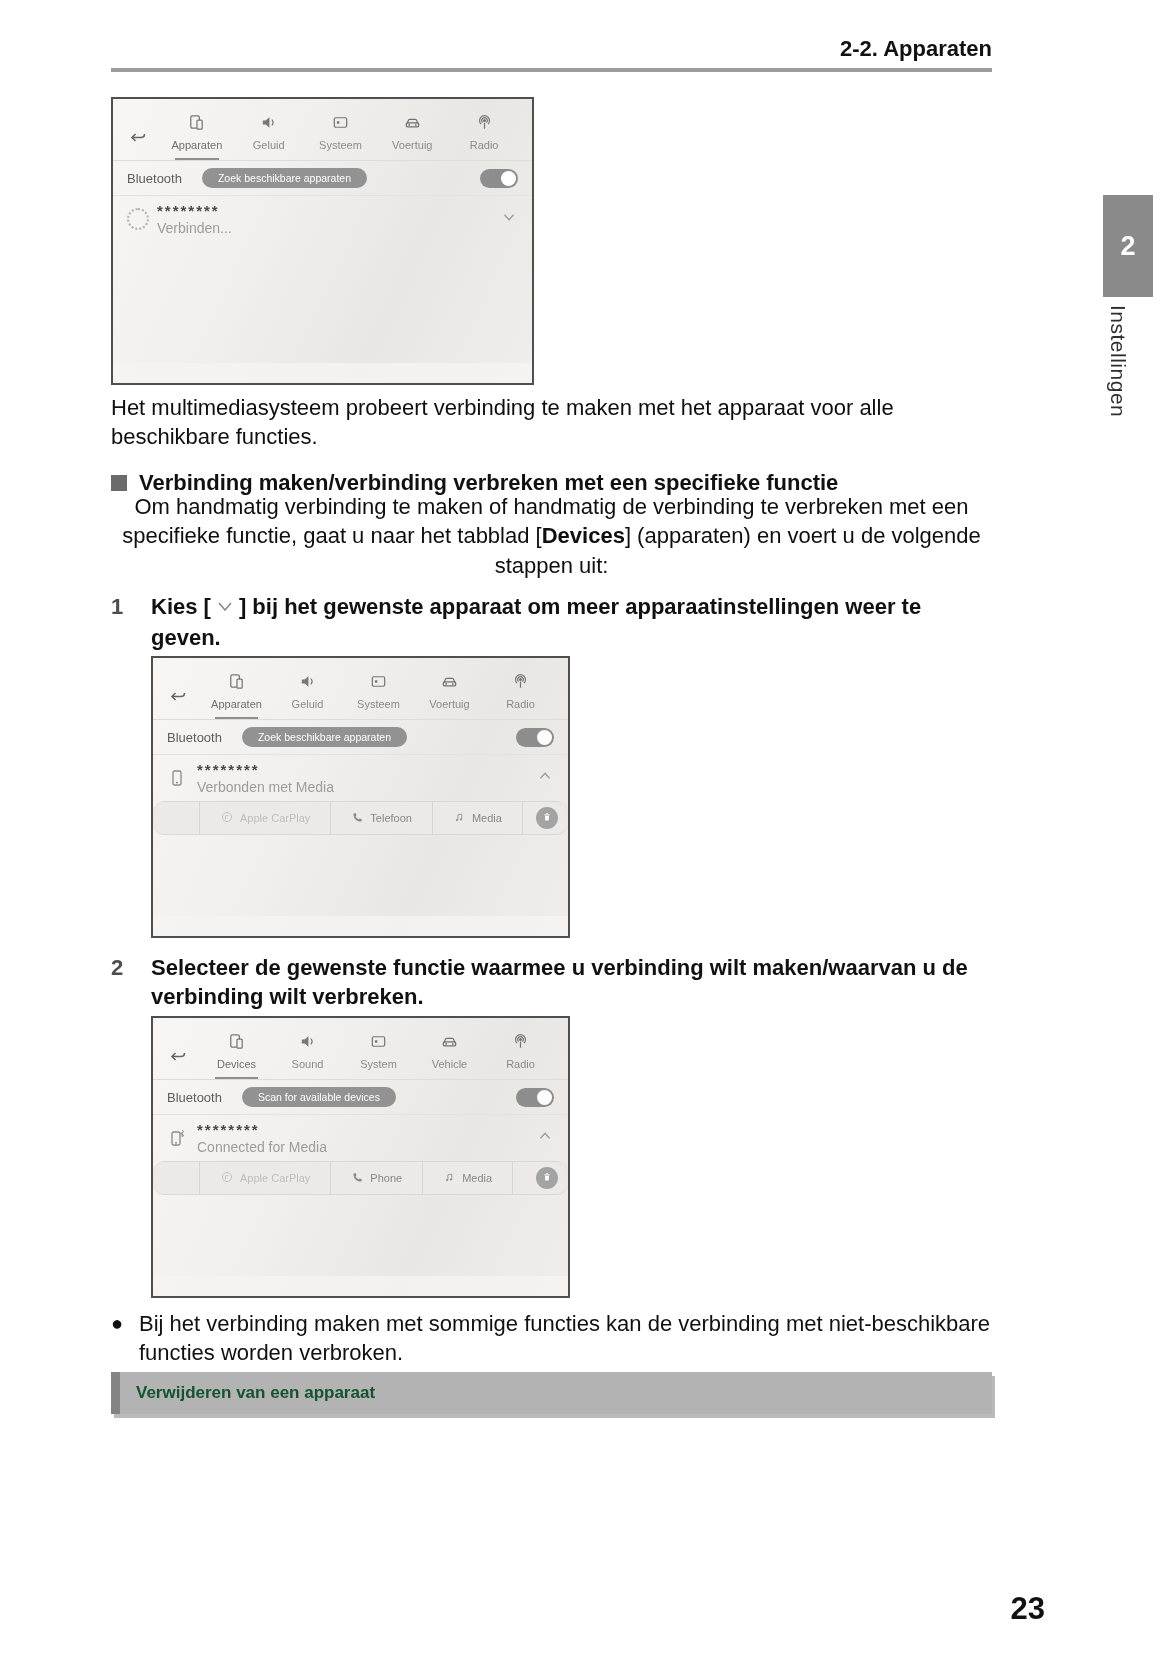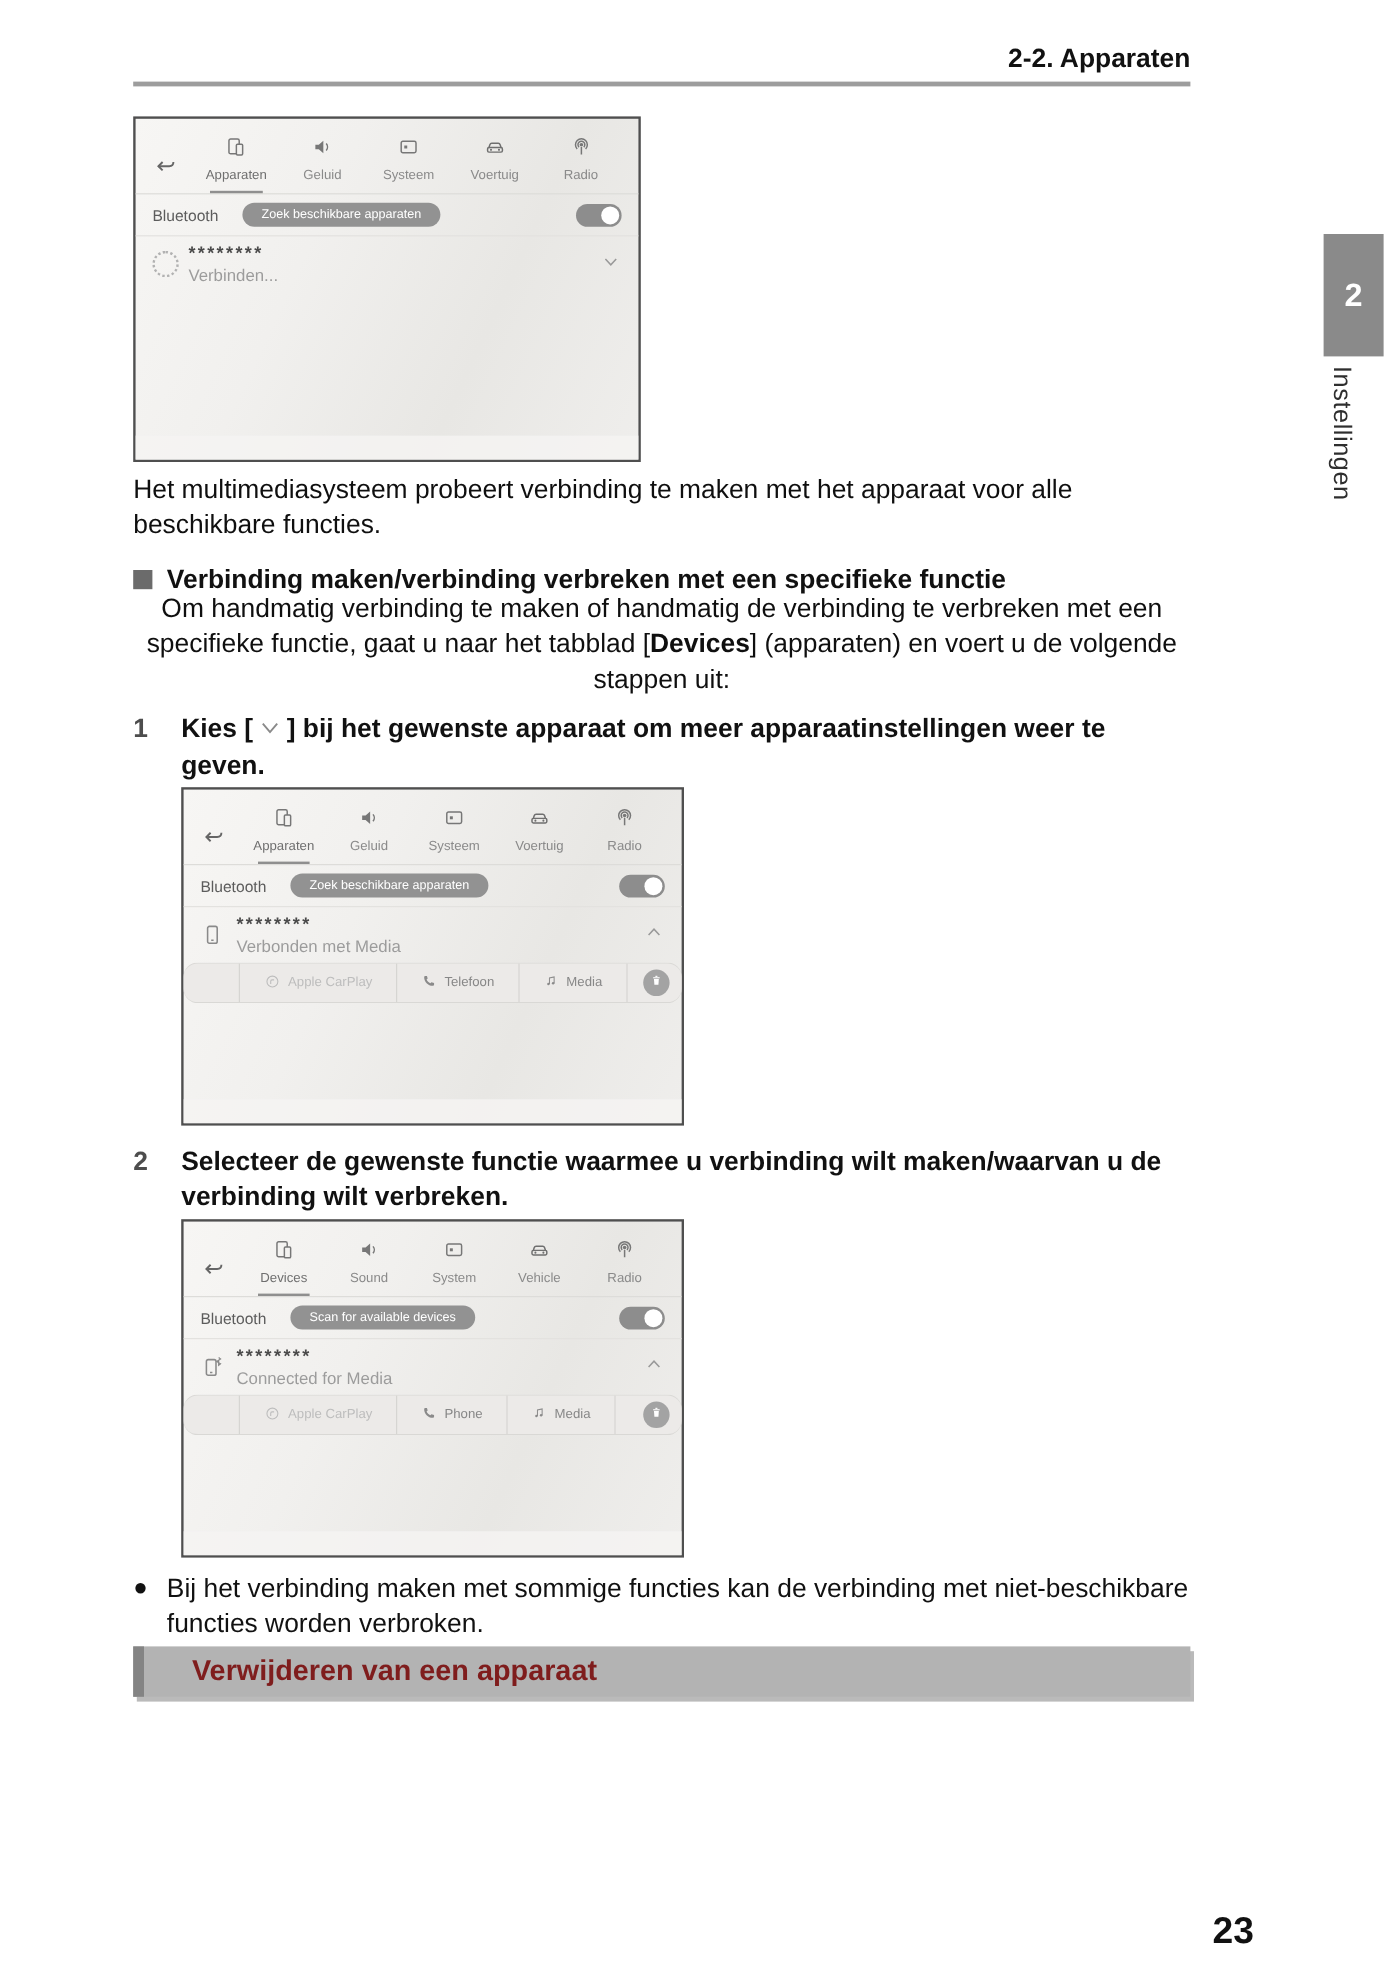--- a/index.html
+++ b/index.html
@@ -16,21 +16,21 @@
   .body-text{position:absolute;left:111px;width:881px;font-size:22px;line-height:1.33;color:#0f0f0f;}
   .sec-head{position:absolute;left:111px;width:881px;display:flex;align-items:flex-start;font-size:22px;font-weight:bold;}
   .sec-square{flex:0 0 auto;width:16px;height:16px;background:#6b6b6b;margin:5px 12px 0 0;}
   .step{position:absolute;left:111px;width:881px;display:flex;font-size:22px;line-height:1.33;font-weight:bold;}
   .step-num{flex:0 0 40px;color:#4d4d4d;}
   .step-text{flex:1;}
   .inline-chev{display:inline-block;vertical-align:-2px;margin:0 2px;}
   .note{position:absolute;left:111px;width:881px;display:flex;font-size:22px;line-height:1.33;}
   .note-bullet{flex:0 0 28px;font-size:20px;line-height:1.45;}
   .bar{position:absolute;left:111px;width:881px;height:42px;background:#b3b3b3;border-left:9px solid #848484;box-shadow:3px 4px 0 rgba(130,130,130,.55);box-sizing:border-box;display:flex;align-items:center;}
-  .bar span{font-size:24px;font-weight:bold;padding-left:16px;color:#7f1d1d;margin-left:24px;}
+  .bar span{font-size:17px;font-weight:bold;padding-left:16px;color:#14532d;}
 
   
   .shot{position:absolute;box-sizing:border-box;border:2px solid #4f4f4f;display:flex;flex-direction:column;
         background:linear-gradient(115deg,#f7f6f4 0%,#f1f0ee 35%,#e8e7e4 68%,#efeeec 100%);}
   .shot-nav{display:flex;align-items:flex-end;padding:14px 12px 0 14px;}
   .back{flex:0 0 34px;display:flex;align-items:center;justify-content:flex-start;padding-bottom:12px;}
   .tab{flex:1;position:relative;display:flex;flex-direction:column;align-items:center;gap:3px;padding-bottom:9px;}
   .tab .tlabel{font-size:11px;color:#8a8a8a;}
   .tab.active .tlabel{color:#6f6f6f;}
   .tab.active::after{content:"";position:absolute;bottom:0;left:14px;right:14px;height:2px;background:#8f8f8f;}

